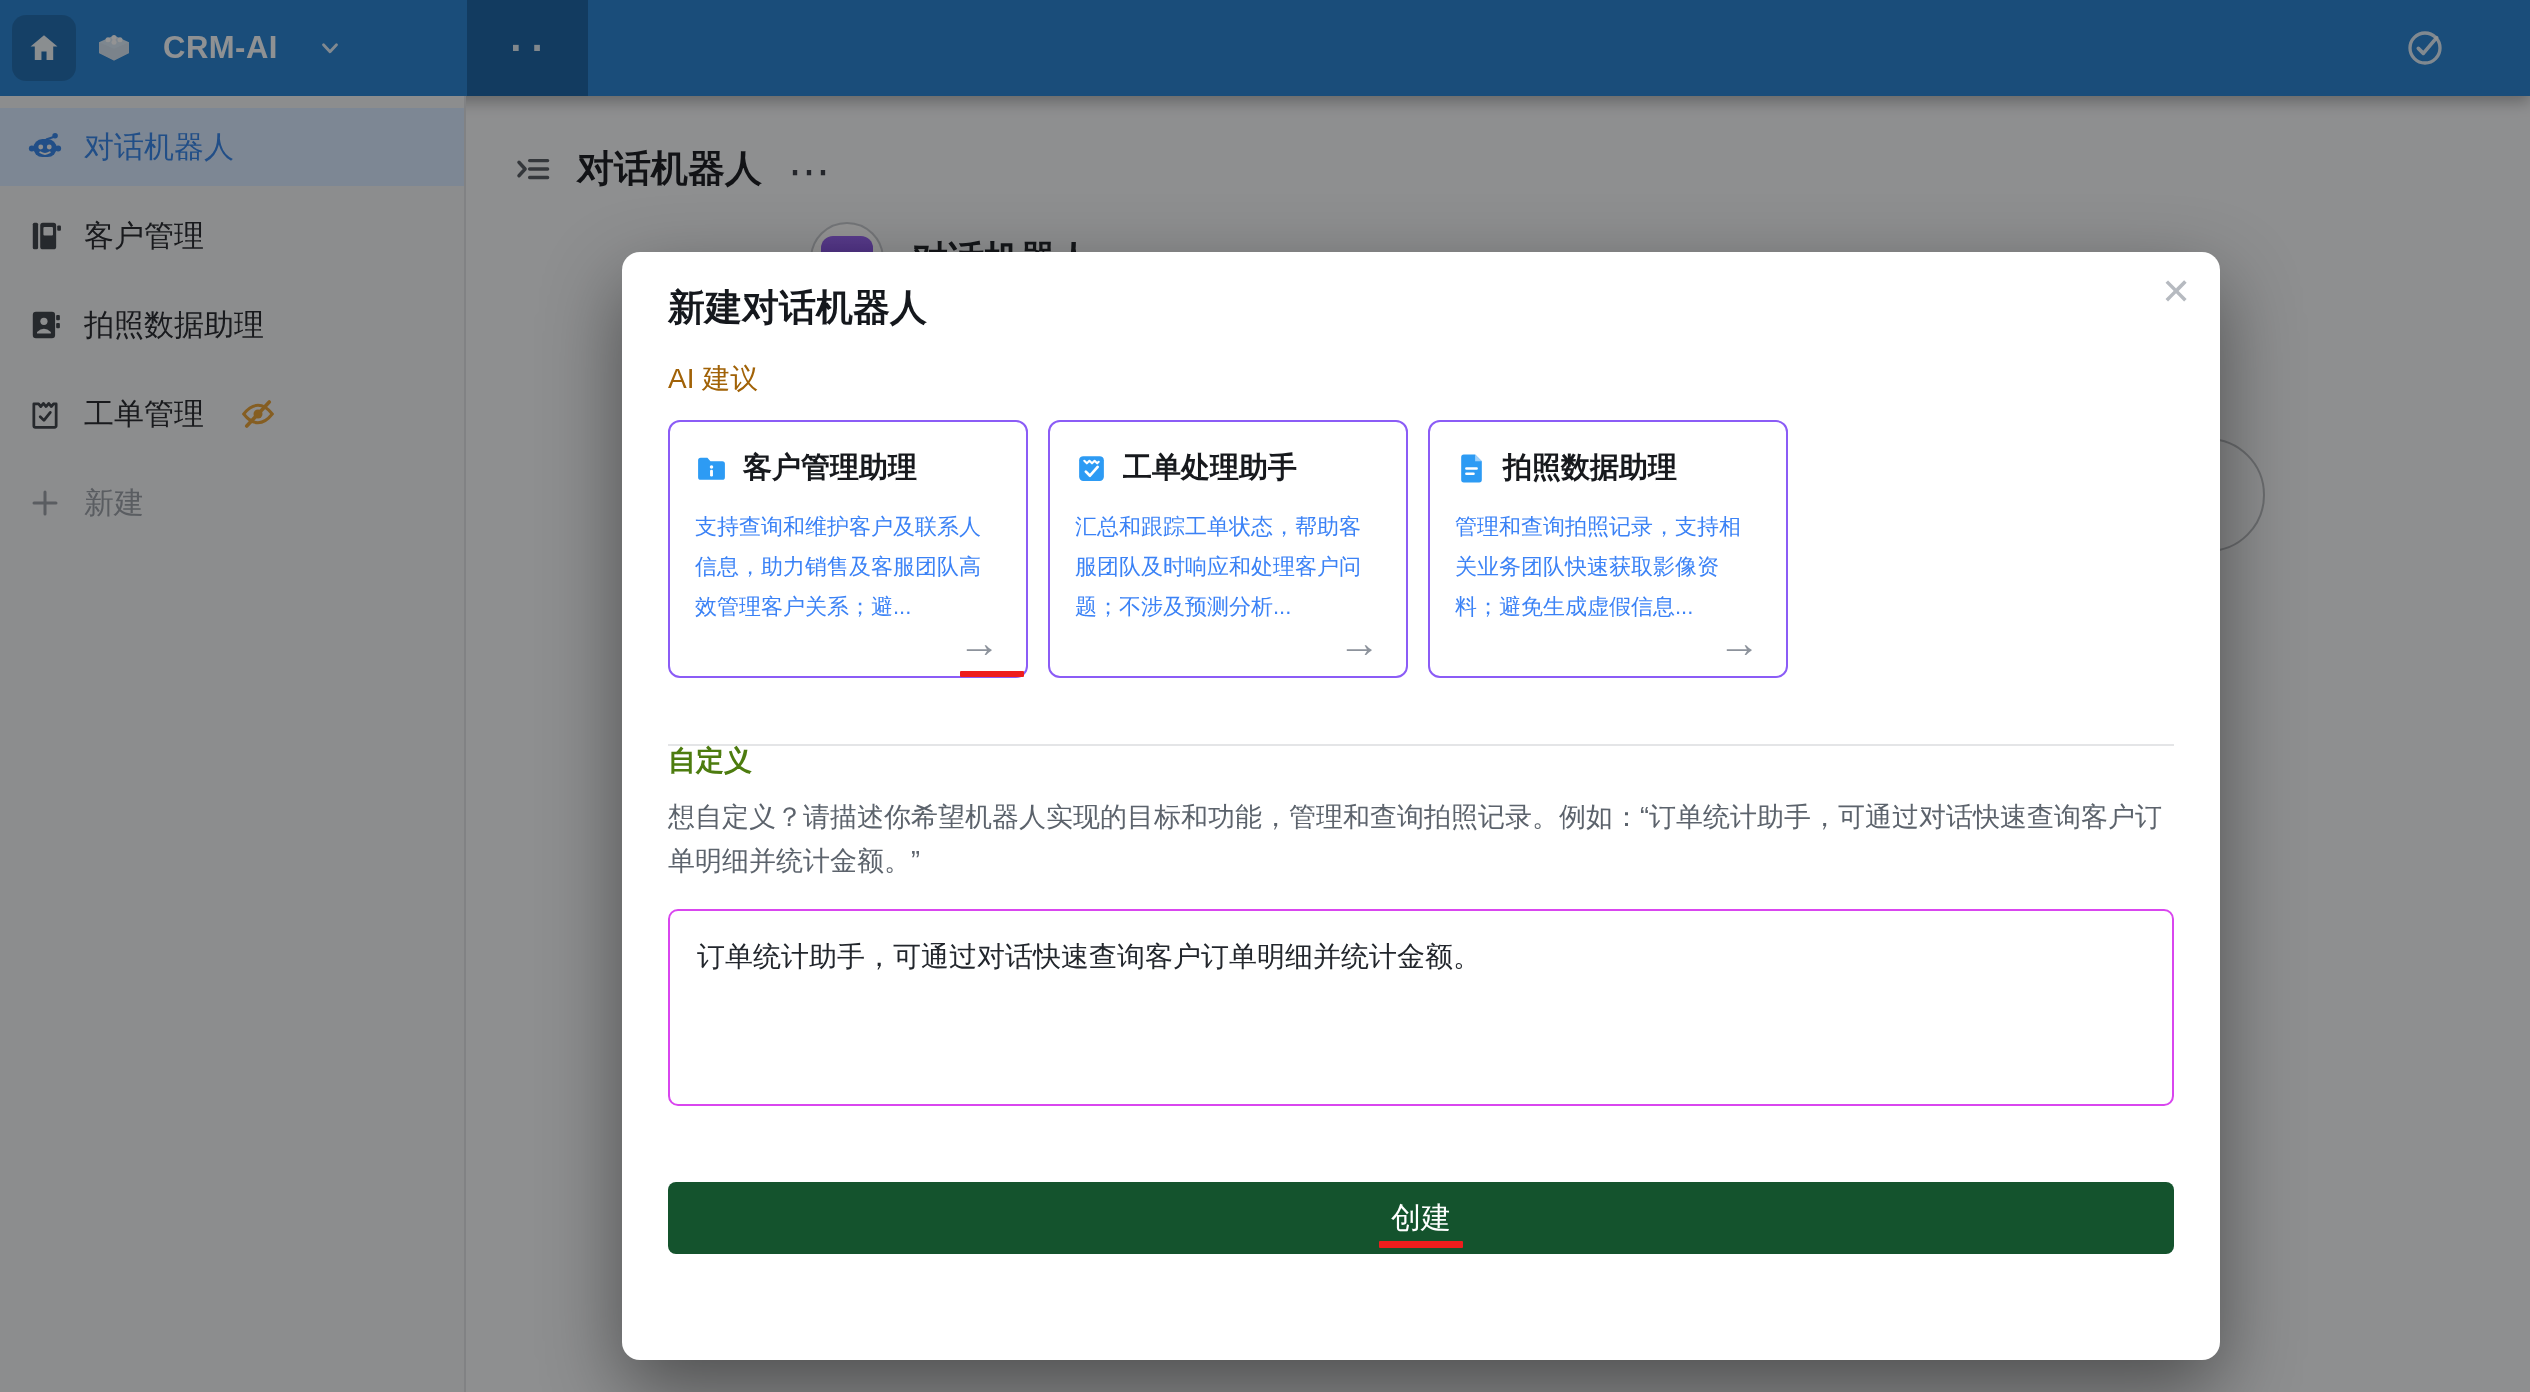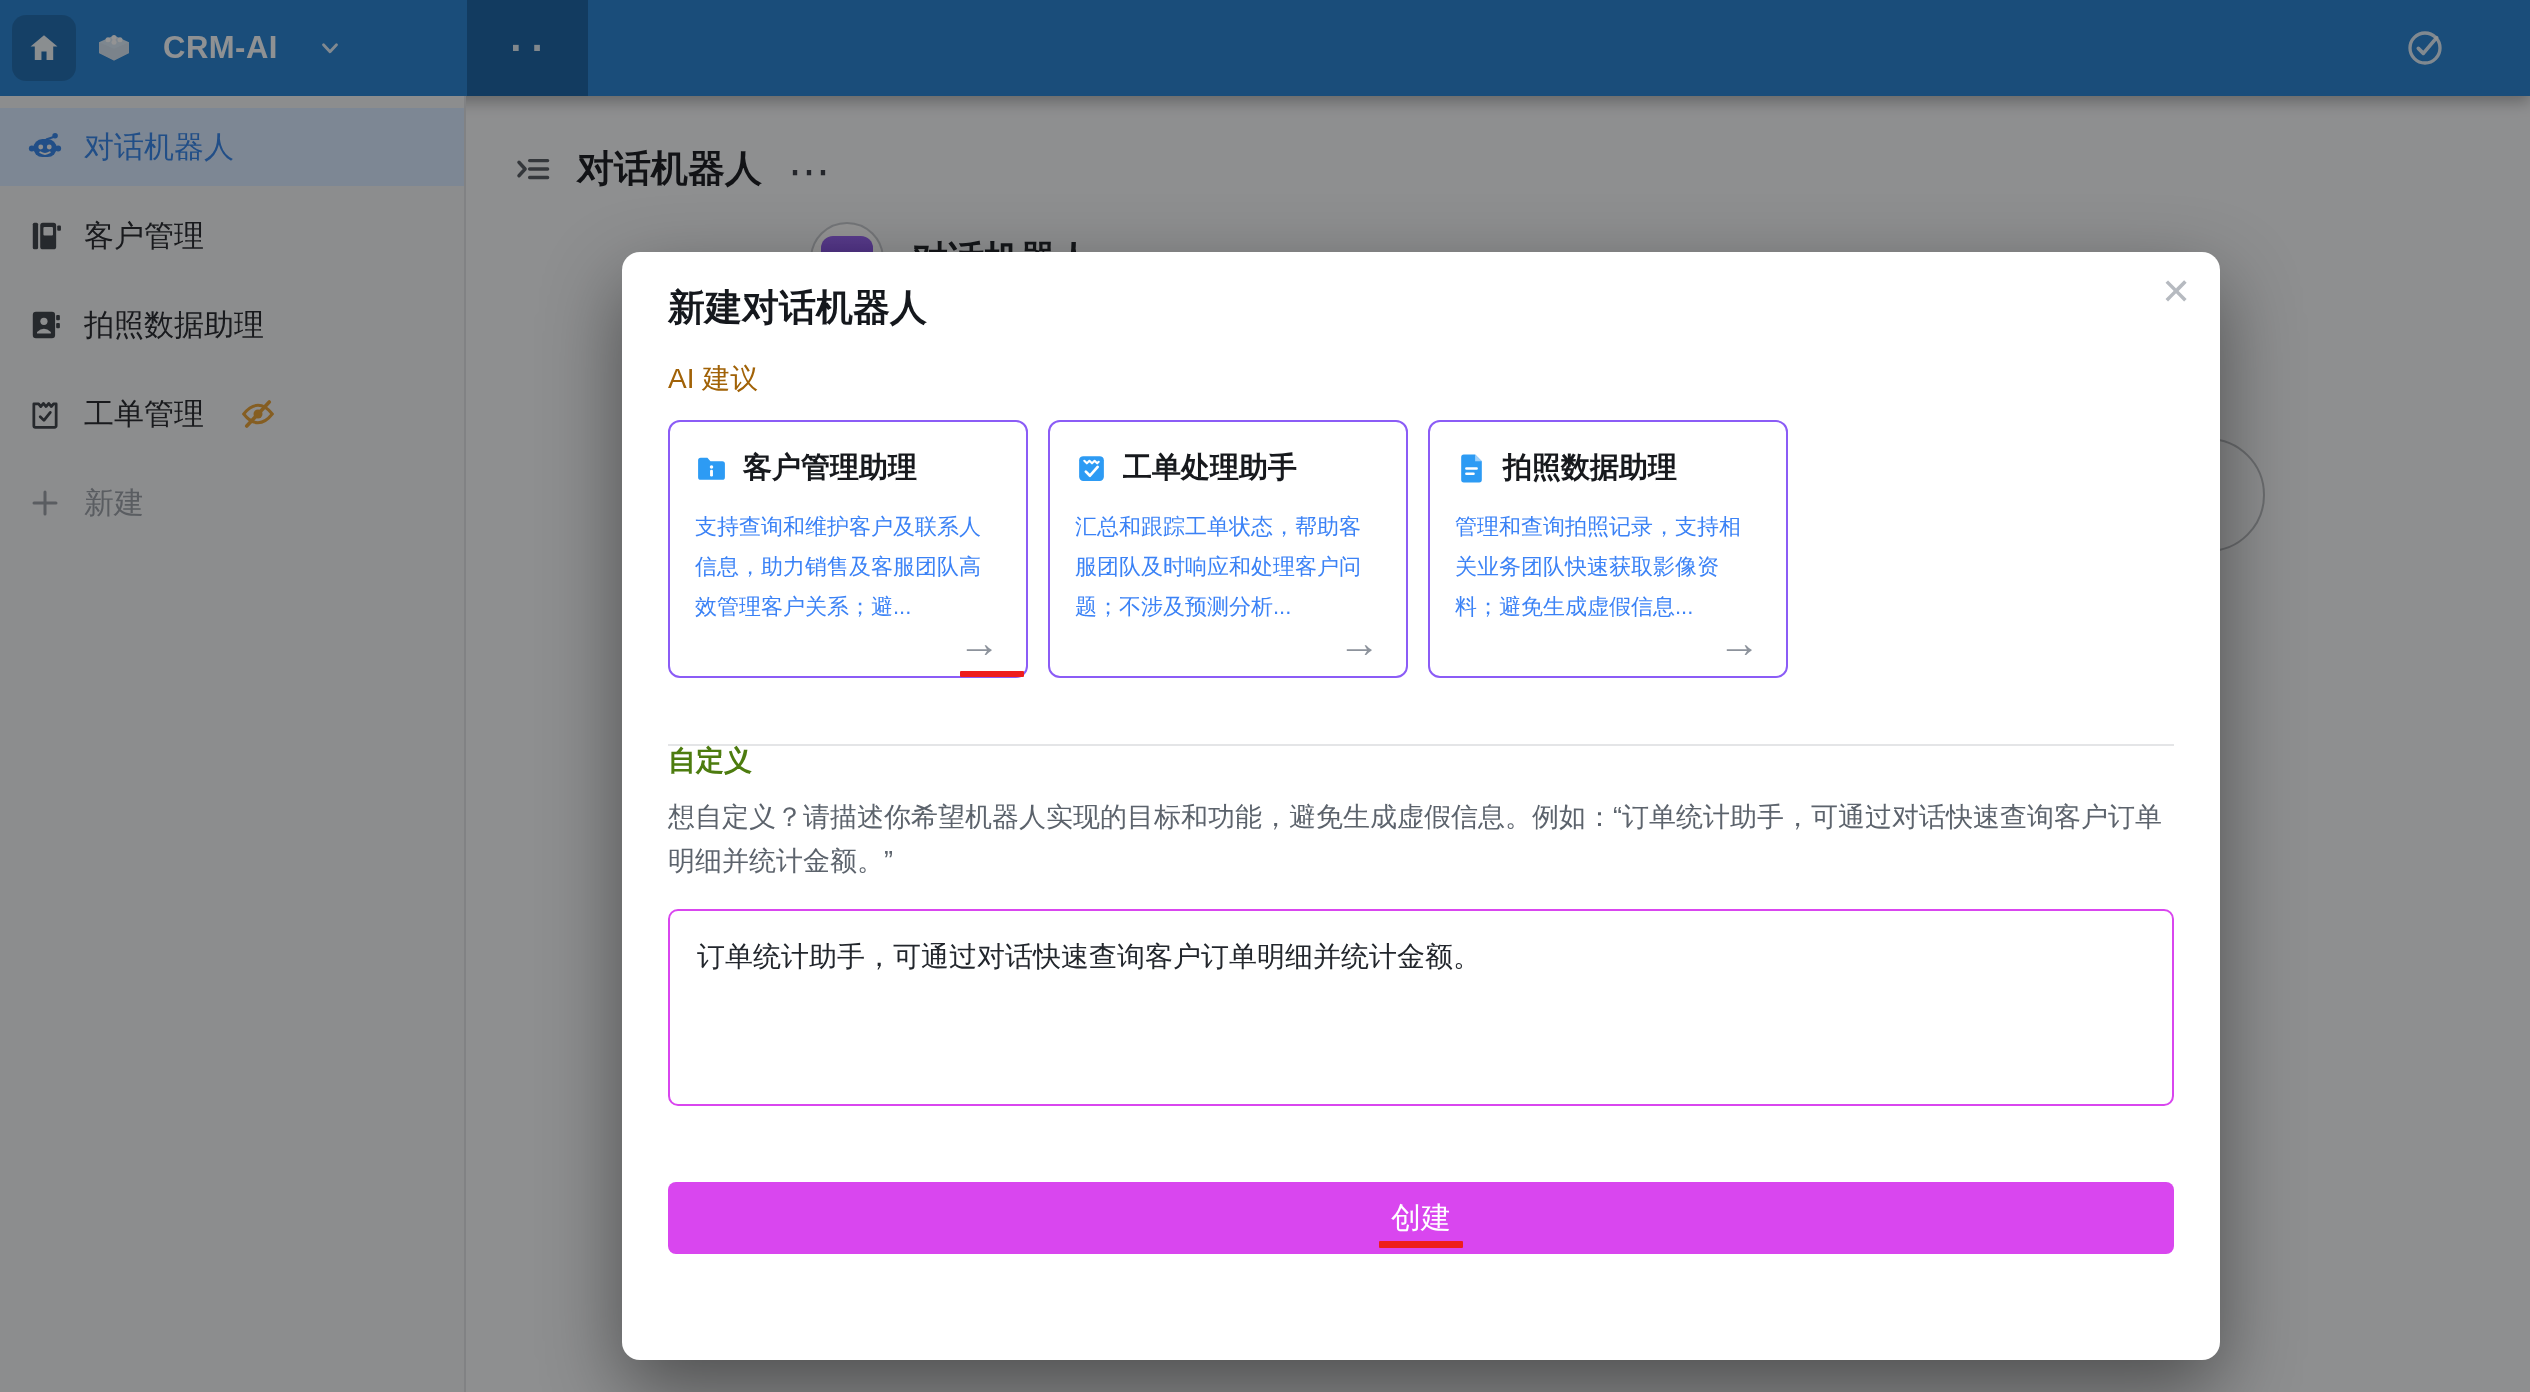--- a/index.html
+++ b/index.html
@@ -79,21 +79,21 @@
 
   .divider { margin-top:66px; border-top:2px solid #e4e5e7; width:100%; }
   .custom-title { font-size:28px; font-weight:700; color:#4d7c0f; line-height:30px; }
   .custom-desc { margin-top:19px; font-size:27px; line-height:44px; color:#5c636c; }
 
   .custom-textarea { margin-top:26px; display:block; width:100%; height:197px; resize:none;
     border:2px solid #d946ef; border-radius:10px; padding:25px 27px; font-size:28px; line-height:42px;
     color:#22262c; font-family:"Liberation Sans","DejaVu Sans",sans-serif; outline:none; background:#fff; }
 
   .create-btn { position:relative; margin-top:76px; width:100%; height:72px; border:none;
-    background:#d946ef; border-radius:8px; color:#ffffff; font-size:30px; font-weight:500;
+    background:#14532d; border-radius:8px; color:#ffffff; font-size:30px; font-weight:500;
     display:flex; align-items:center; justify-content:center; cursor:pointer;
     font-family:"Liberation Sans","DejaVu Sans",sans-serif; }
   .red-mark-btn { position:absolute; left:50%; transform:translateX(-50%); bottom:6px;
     width:84px; height:7px; background:#ee1d1d; border-radius:1px; }
 
   svg { display:block; }
 </style>
 </head>
 <body>
 
@@ -276,21 +276,21 @@
         </div>
         <div class="card-body">管理和查询拍照记录，支持相关业务团队快速获取影像资料；避免生成虚假信息...</div>
         <span class="card-arrow">→</span>
       </div>
 
     </div>
 
     <div class="divider"></div>
 
     <div class="custom-title">自定义</div>
-    <div class="custom-desc">想自定义？请描述你希望机器人实现的目标和功能，避免生成虚假信息。例如：“订单统计助手，可通过对话快速查询客户订单明细并统计金额。”</div>
+    <div class="custom-desc">想自定义？请描述你希望机器人实现的目标和功能，管理和查询拍照记录。例如：“订单统计助手，可通过对话快速查询客户订单明细并统计金额。”</div>
 
     <textarea class="custom-textarea" spellcheck="false" style="">订单统计助手，可通过对话快速查询客户订单明细并统计金额。</textarea>
 
     <button class="create-btn">
       <span>创建</span>
       <span class="red-mark-btn"></span>
     </button>
   </div>
 
 </div>

